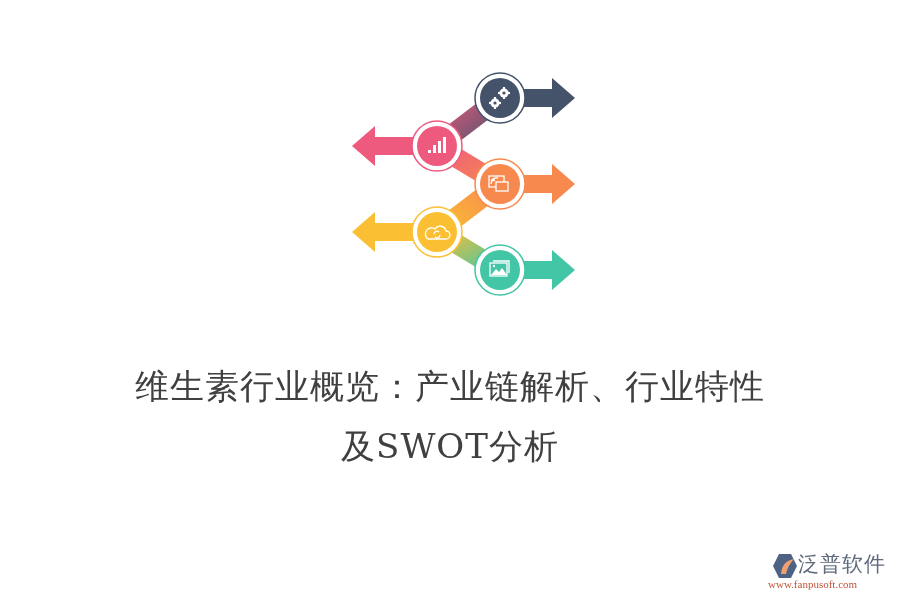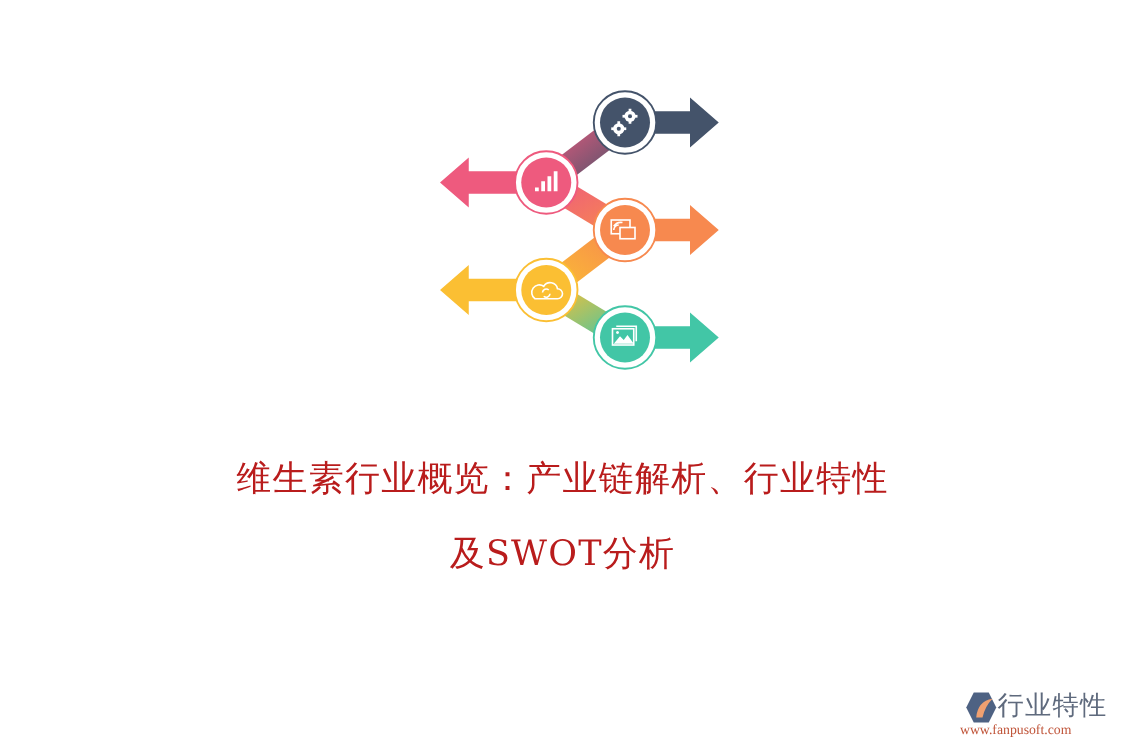--- a/index.html
+++ b/index.html
@@ -3,21 +3,21 @@
 <meta charset="utf-8">
 <style>
   html, body { margin: 0; padding: 0; }
   body {
     width: 900px; height: 600px; background: #ffffff; position: relative; overflow: hidden;
     font-family: "DejaVu Serif", "Liberation Serif", serif;
   }
   .infographic { position: absolute; left: 0; top: 0; width: 900px; height: 320px; }
   .title {
     position: absolute; left: 0; width: 900px; text-align: center;
-    color: #b91c1c; font-size: 28px; letter-spacing: 1px;
+    color: #404040; font-size: 34px; letter-spacing: 1px;
     font-family: "DejaVu Serif", "Liberation Serif", serif;
   }
   .title.l1 { top: 364px; }
   .title.l2 { top: 424px; text-align: center; }
   .logo { position: absolute; left: 768px; top: 550px; width: 125px; height: 45px; }
   .logo .brand {
     position: absolute; left: 30px; top: 0px; font-size: 21px; color: #5f6a7d;
     font-family: "DejaVu Sans", "Liberation Sans", sans-serif; letter-spacing: 1px;
   }
   .logo .url {
@@ -136,15 +136,15 @@
 </div>
 
 <div class="title l1">维生素行业概览：产业链解析、行业特性</div>
 <div class="title l2">及SWOT分析</div>
 
 <div class="logo">
   <svg width="26" height="26" viewBox="0 0 26 26">
     <polygon points="7,1 19,1 25,13 19,25 7,25 1,13" fill="#4e6283"></polygon>
     <path d="M9,21 Q10,8 22,6 Q16,12 14,21 z" fill="#f0a070"></path>
   </svg>
-  <span class="brand">行业特性</span>
+  <span class="brand">泛普软件</span>
   <span class="url">www.fanpusoft.com</span>
 </div>
 
 </body></html>

